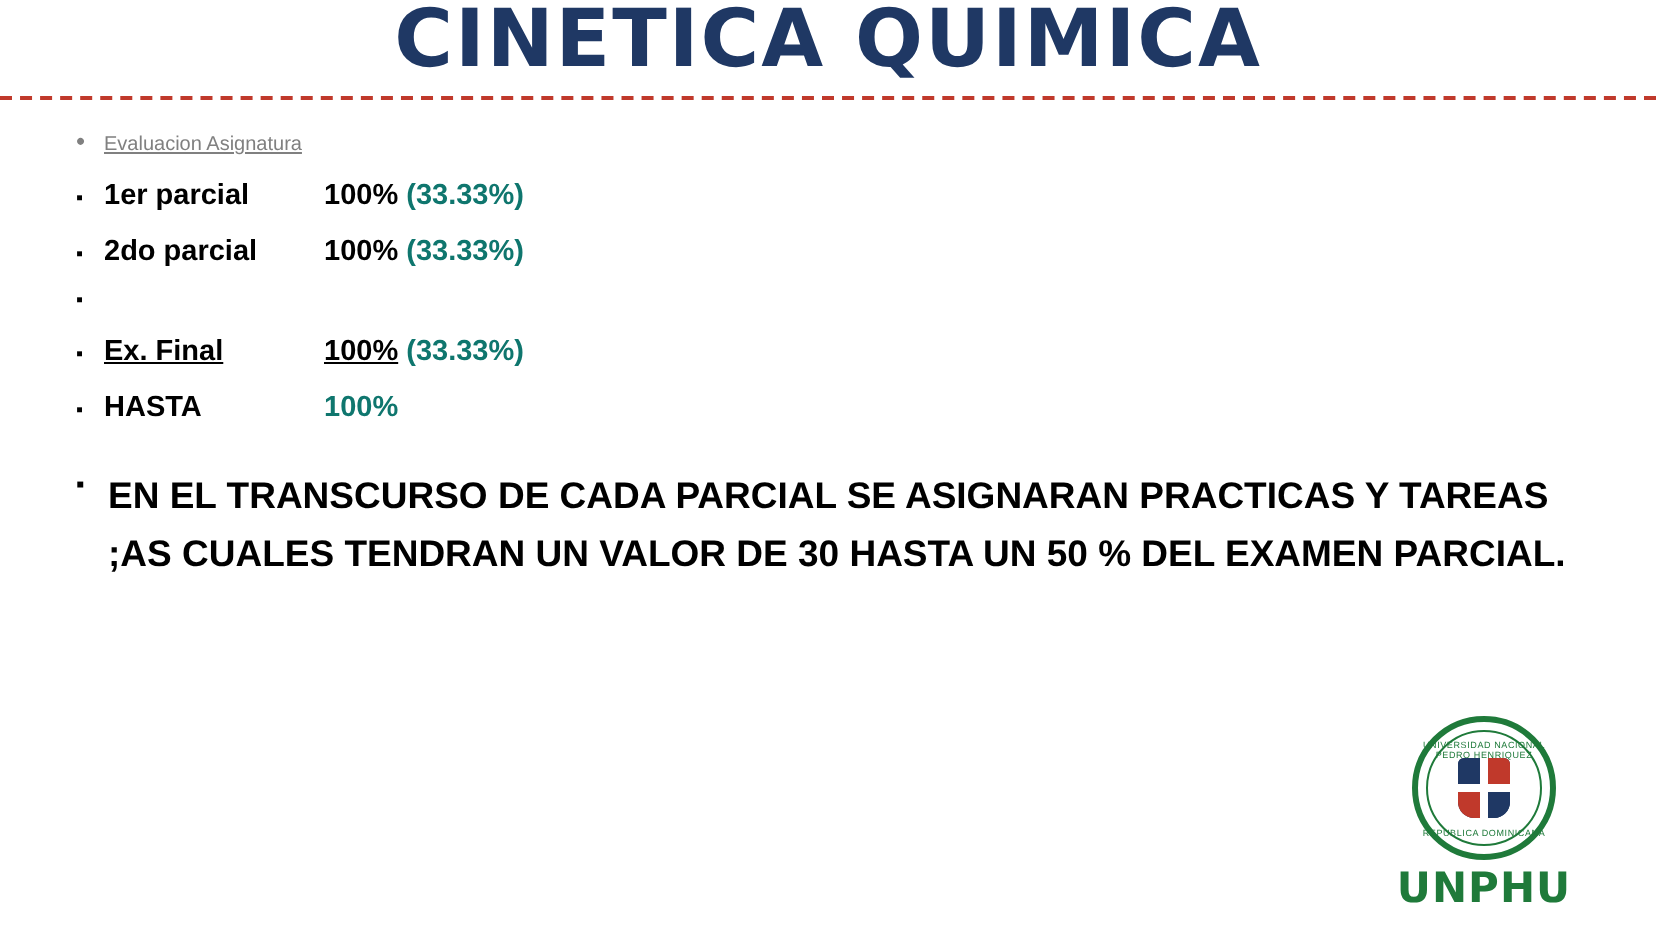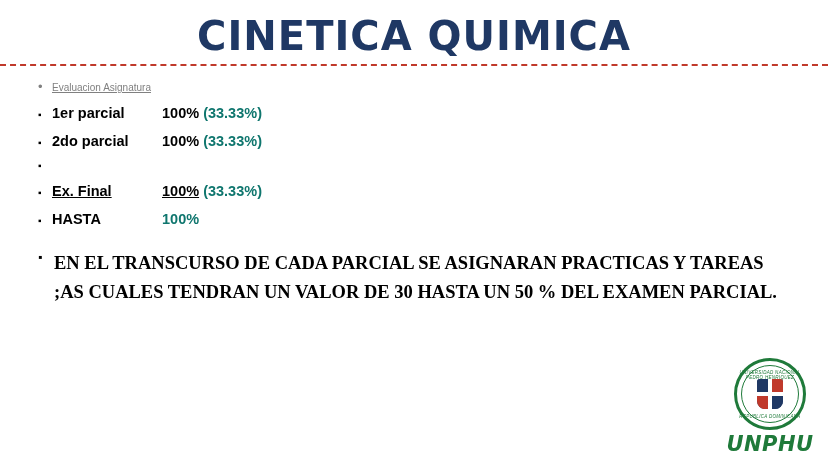--- a/index.html
+++ b/index.html
@@ -20,21 +20,21 @@
     height: 466px;
     box-sizing: border-box;
   }
   .slide-title {
     text-align: center;
     font-size: 40px;
     font-weight: bold;
     color: #1F3864;
     letter-spacing: 1px;
     line-height: 1;
-    padding-top: 16px;
+    padding-top: 0;
     font-family: "DejaVu Sans", sans-serif;
   }
   .title-rule {
     border: 0;
     border-top: 2px dashed #C0392B;
     margin: 8px 0 0 0;
     width: 100%;
   }
   .content {
     padding: 14px 0 0 38px;
@@ -103,29 +103,27 @@
     line-height: 1.55;
   }
   .paragraph .bullet-square {
     font-size: 12px;
     line-height: 1.45;
     width: 16px;
     flex: 0 0 16px;
   }
   .paragraph-text {
     max-width: 730px;
-    font-family: Liberation Serif, serif;
   }
   .logo {
     position: absolute;
-    right: 10px;
+    right: 38px;
     bottom: 10px;
     width: 96px;
     text-align: center;
-    font-style: italic;
   }
   .logo-seal {
     width: 72px;
     height: 72px;
     margin: 0 auto;
     border-radius: 50%;
     background: #ffffff;
     border: 3px solid #1F7A3A;
     position: relative;
     box-sizing: border-box;

